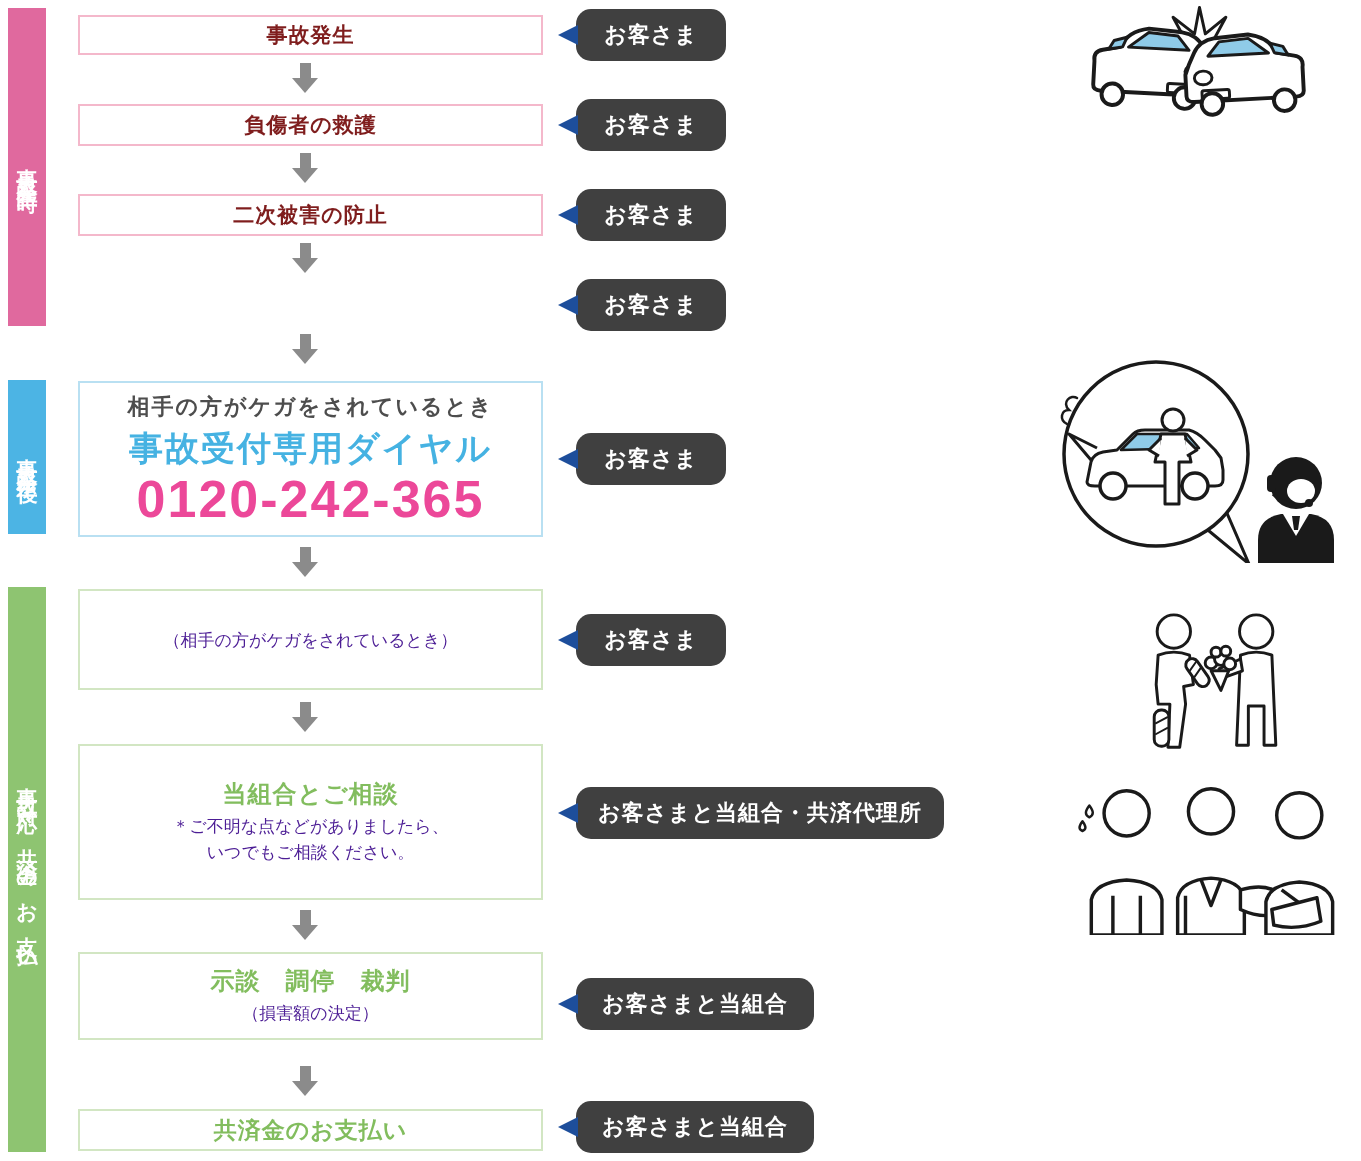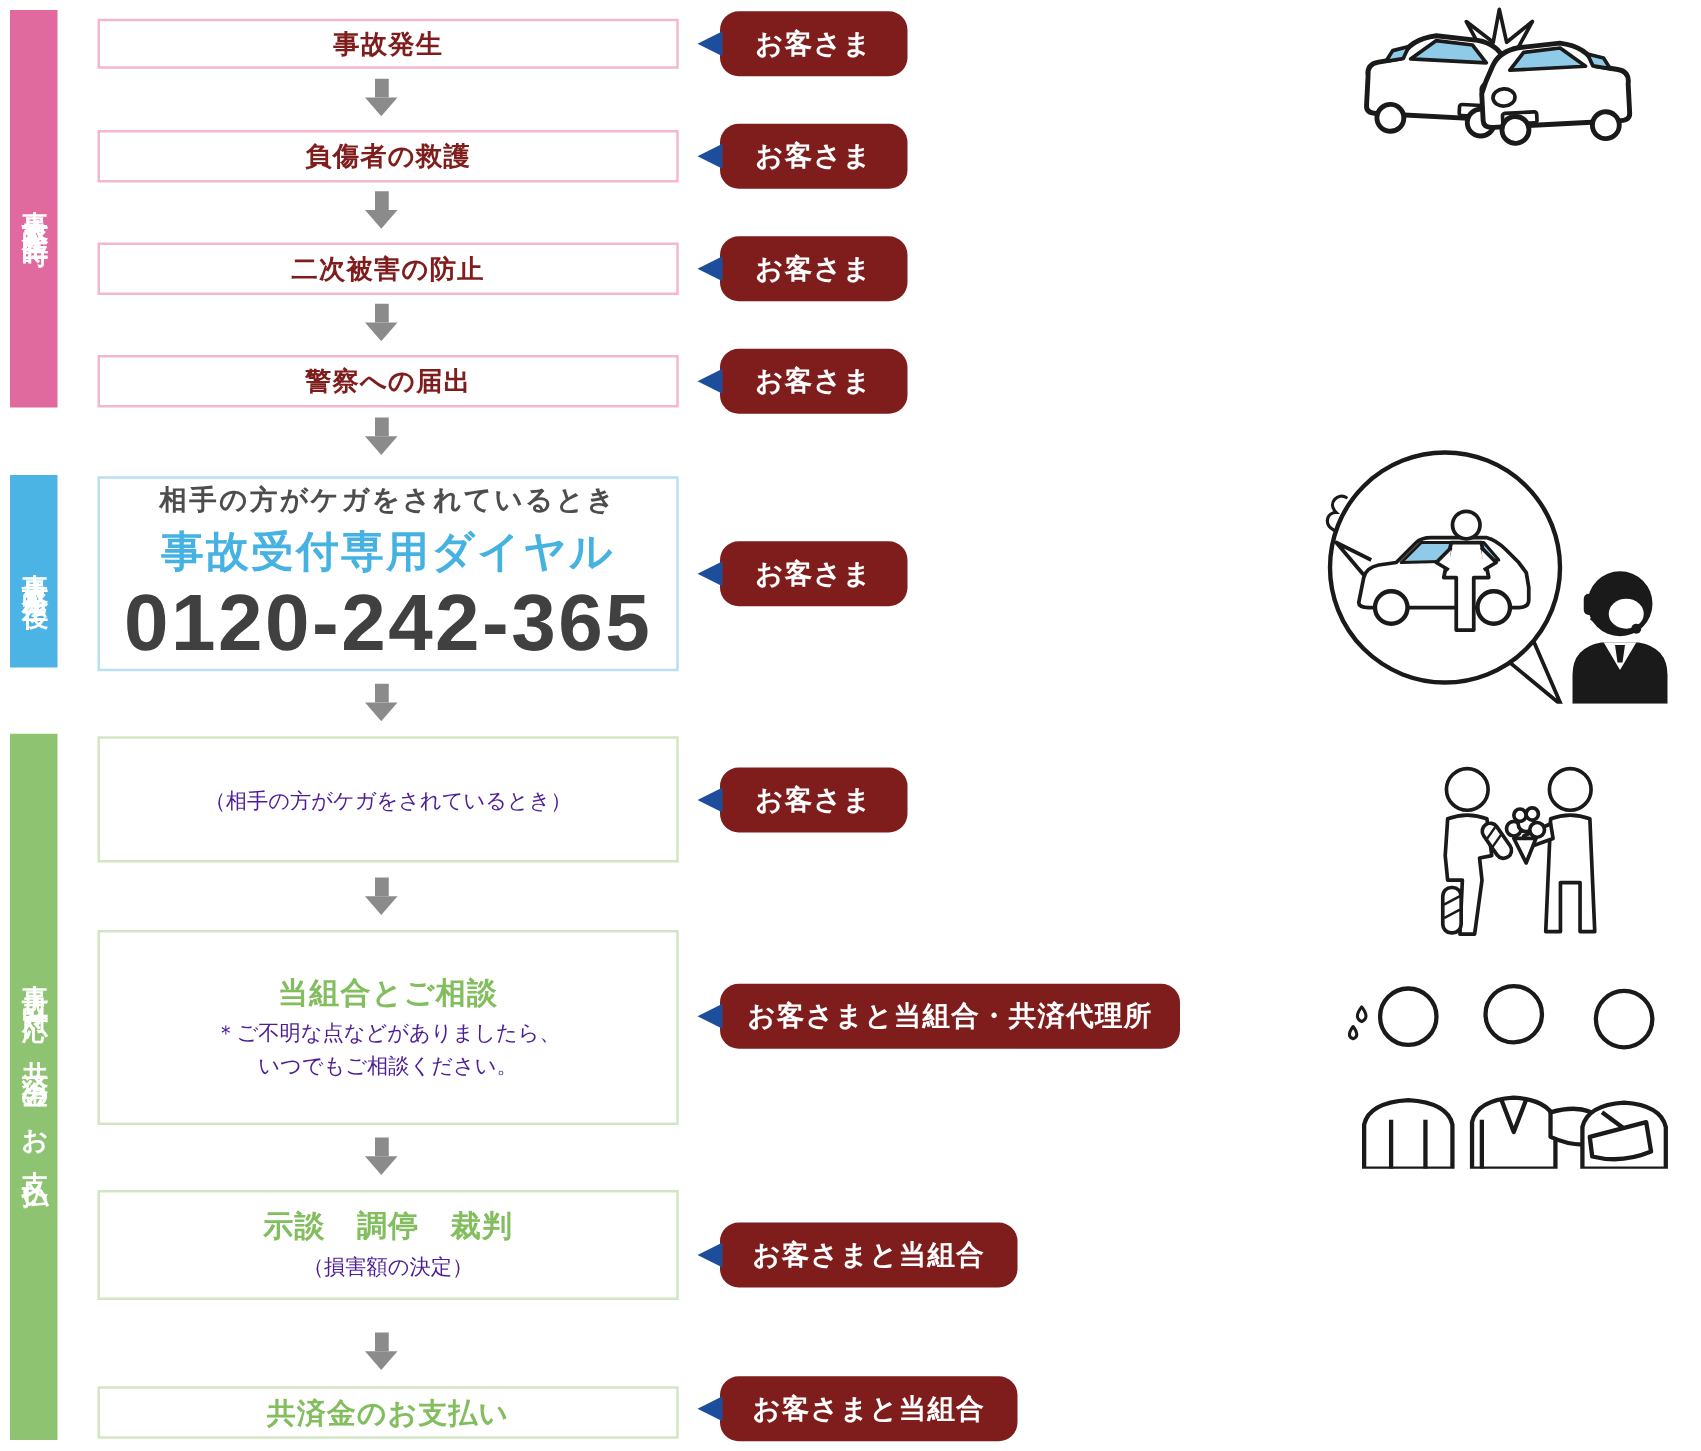--- a/index.html
+++ b/index.html
@@ -30,30 +30,30 @@
     text-align:center;
   }
   .box.pink{border-color:#f4b8cb;}
   .box.blue{border-color:#b9e0f2;}
   .box.green{border-color:#d2e6c3;}
   .box.pink .title{color:#7f1d1d;font-weight:bold;font-size:21px;letter-spacing:1px;}
   .box.green .title{color:#82bd5e;font-weight:bold;font-size:24px;letter-spacing:1px;}
   .box.green .note{color:#4c1d95;font-weight:normal;font-size:17px;line-height:1.55;margin-top:4px;}
   .contact-line{color:#4d4d4d;font-weight:bold;font-size:22px;letter-spacing:2px;margin-bottom:4px;}
   .dial-label{color:#45b2e2;font-weight:bold;font-size:34px;letter-spacing:2px;}
-  .phone{color:#404040;font-weight:bold;font-size:64px;letter-spacing:2px;line-height:1.05;}
+  .phone{color:#ec4899;font-weight:bold;font-size:52px;letter-spacing:2px;line-height:1.05;}
 
   
   .arrow{position:absolute;left:292px;width:26px;}
   .arrow .stem{width:11px;height:15px;background:#8b8b8b;margin:0 auto;}
   .arrow .head{width:0;height:0;border-left:13px solid transparent;border-right:13px solid transparent;border-top:15px solid #8b8b8b;}
 
   
   .bubble{
-    position:absolute;left:576px;height:52px;background:#7f1d1d;color:#ffffff;
+    position:absolute;left:576px;height:52px;background:#404040;color:#ffffff;
     font-weight:bold;font-size:22px;border-radius:15px;
     display:flex;align-items:center;justify-content:center;box-sizing:border-box;
     letter-spacing:1px;
   }
   .bubble::before{
     content:"";position:absolute;left:-18px;top:50%;transform:translateY(-50%);
     border-style:solid;border-width:10px 20px 10px 0;
     border-color:transparent #1d4e9b transparent transparent;
   }
   .bw1{width:150px;}
@@ -74,23 +74,20 @@
   <div class="bar bar-green" style="top:587px;height:565px">事故対応～共済金のお支払い</div>
 
   <div class="box pink" style="top:15px;height:40px">
     <div class="title">事故発生</div>
   </div>
   <div class="box pink" style="top:104px;height:42px">
     <div class="title">負傷者の救護</div>
   </div>
   <div class="box pink" style="top:194px;height:42px">
     <div class="title">二次被害の防止</div>
-  </div>
-  <div class="box pink" style="top:284px;height:42px">
-    <div class="title">警察への届出</div>
   </div>
 
   <div class="box blue" style="top:381px;height:156px">
     <div class="contact-line">相手の方がケガをされているとき</div>
     <div class="dial-label">事故受付専用ダイヤル</div>
     <div class="phone">0120-242-365</div>
   </div>
 
   <div class="box green" style="top:589px;height:101px">
     <div class="note">（相手の方がケガをされているとき）</div>

